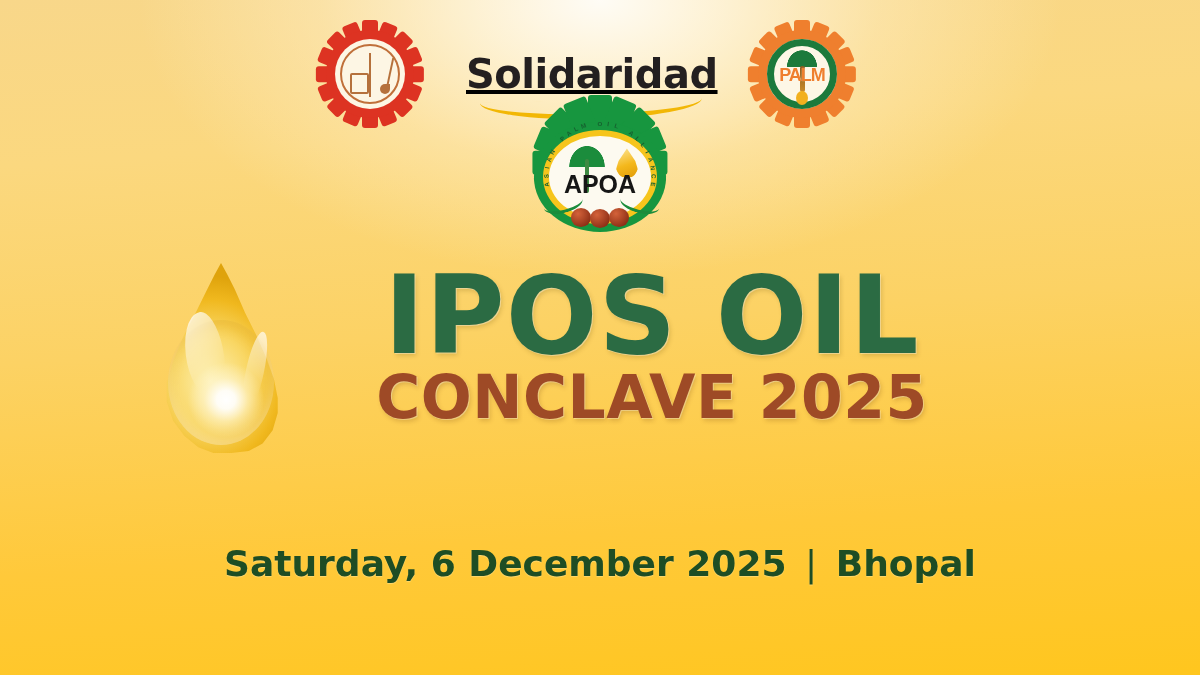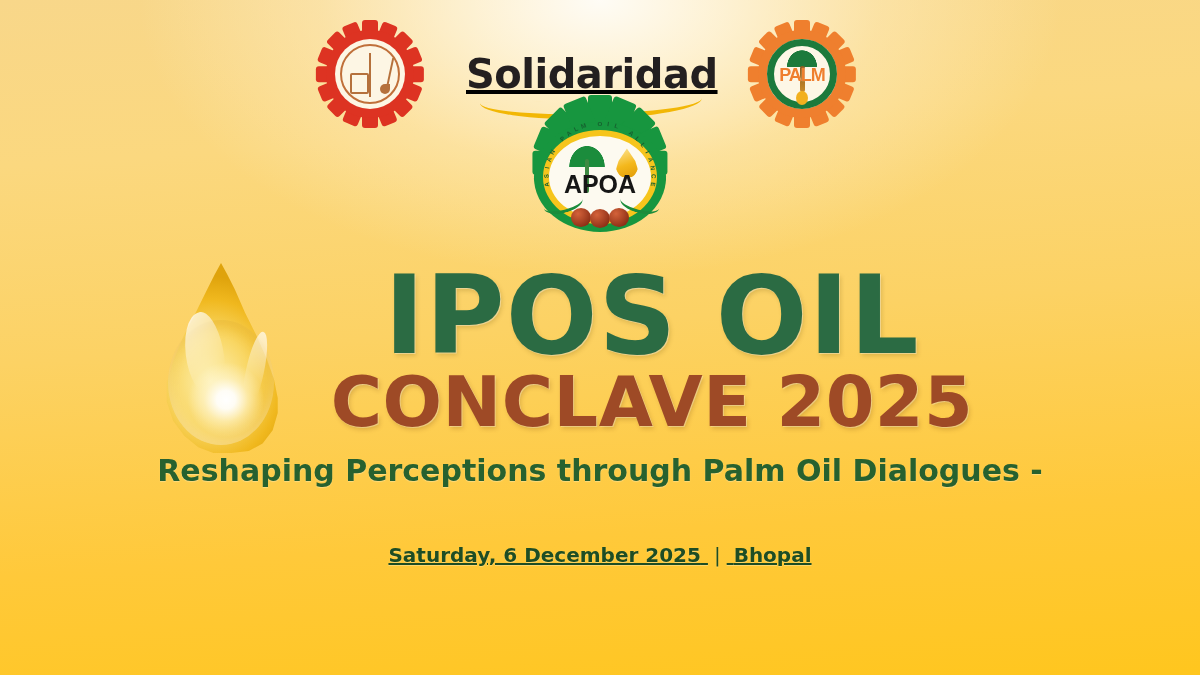--- a/index.html
+++ b/index.html
@@ -325,21 +325,21 @@
     text-shadow: 1px 1px 0 rgba(255,255,255,.35),
                  2px 3px 4px rgba(120,90,20,.22);
   }
   .title-sub {
     position: absolute;
     left: 0; right: 0;
     top: 367px;
     text-align: center;
     padding-left: 104px;
     font-family: "DejaVu Sans", sans-serif;
-    font-size: 70px;
+    font-size: 60px;
     font-weight: 700;
     color: #9e4a26;
     letter-spacing: 0.5px;
     line-height: 1;
     text-shadow: 1px 1px 0 rgba(255,255,255,.3),
                  2px 3px 4px rgba(120,70,20,.22);
   }
 
   
   .tagline {
@@ -355,26 +355,25 @@
     letter-spacing: 0px;
     text-shadow: 0 1px 1px rgba(255,255,255,.3);
   }
   .tagline .line2 { display: block; }
   .date-line {
     position: absolute;
     left: 0; right: 0;
     top: 543px;
     text-align: center;
     font-family: "DejaVu Sans", sans-serif;
-    font-size: 20px;
+    font-size: 36px;
     font-weight: 700;
     color: #1e4d24;
     letter-spacing: 0px;
     text-shadow: 0 1px 1px rgba(255,255,255,.28);
-    text-decoration: underline;
   }
   .date-line .sep {
     display: inline-block;
     padding: 0 6px;
     font-weight: 400;
   }
 </style>
 </head>
 <body>
 
@@ -489,21 +488,20 @@
     <div class="drop-highlight"></div>
     <div class="drop-sheen"></div>
   </div>
 
   <div id="title-block">
     <div class="title-main">IPOS OIL</div>
     <div class="title-sub">CONCLAVE 2025</div>
   </div>
 
   <div class="tagline">
-    <span>Reshaping Perceptions through Palm Oil Dialogues -</span>
   </div>
 
   <div class="date-line">
     <span>Saturday, 6 December 2025</span>
     <span class="sep">|</span>
     <span>Bhopal</span>
   </div>
 
 </div>
 

